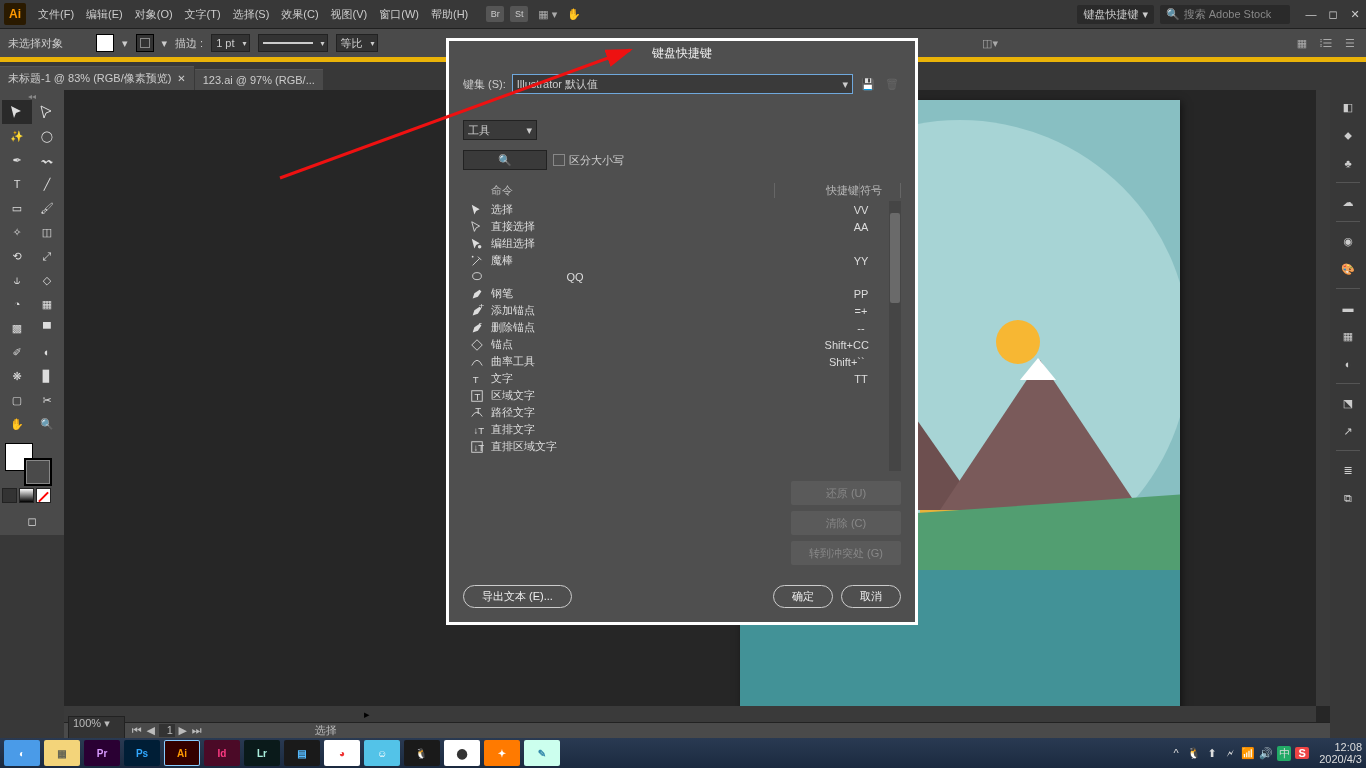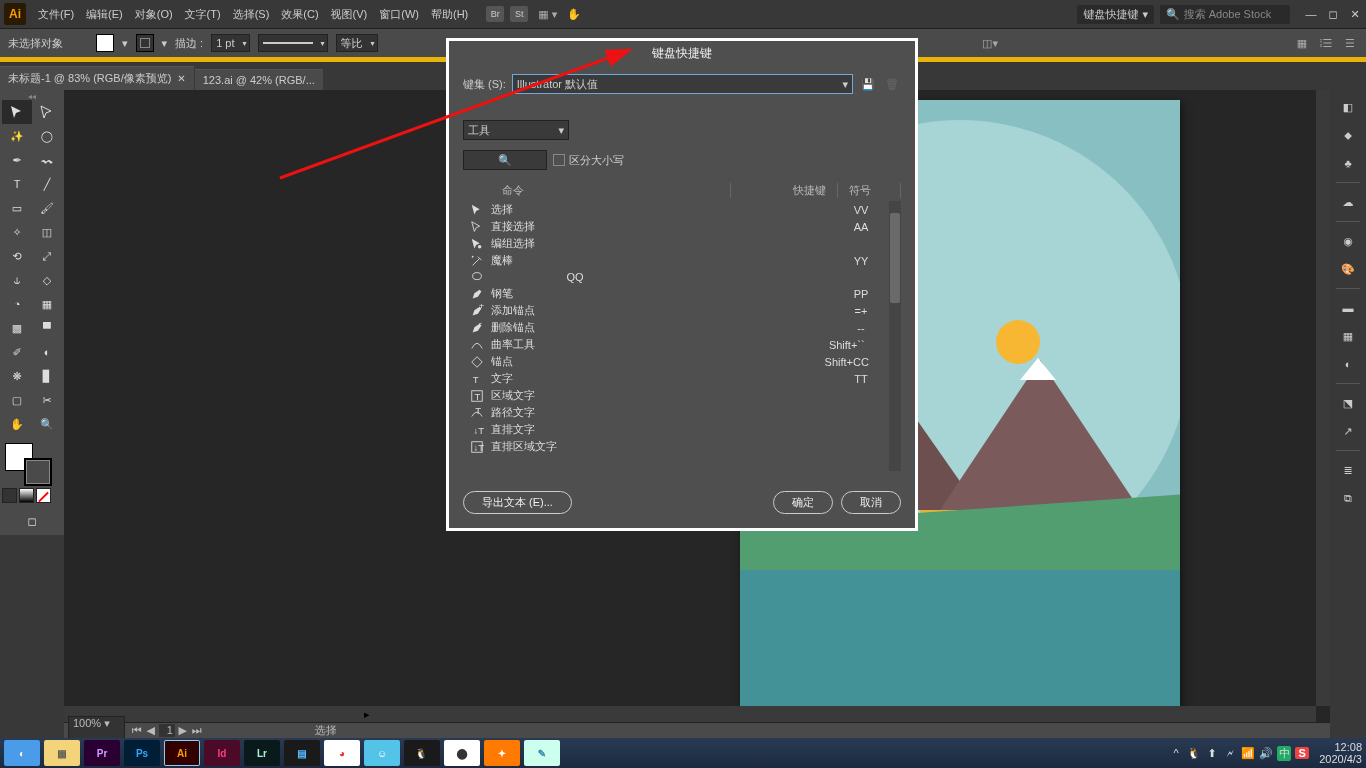--- a/index.html
+++ b/index.html
@@ -84,27 +84,27 @@
 .nav-arrows span { width: 12px; text-align: center; }
 
 
 .dialog-overlay { position: absolute; inset: 0; pointer-events: none; }
 .dialog { position: absolute; left: 446px; top: 38px; width: 472px; background: #4f4f4f; border: 3px solid #fff; color: #ccc; pointer-events: auto; }
 .dialog-title { text-align: center; padding: 4px; color: #eee; font-size: 12px; }
 .dialog-body { padding: 8px 14px 14px 14px; }
 .dlg-row { display: flex; align-items: center; gap: 6px; margin-bottom: 10px; }
 .dlg-label {}
 .dlg-sel { flex: 1; background: #3a3a3a; border: 1px solid #6fa8dc; padding: 2px 4px; height: 20px; display: flex; align-items: center; justify-content: space-between; }
-.dlg-sel.small { width: 106px; flex: none; border: 1px solid #222; }
+.dlg-sel.small { width: 74px; flex: none; border: 1px solid #222; }
 .dlg-iconbtn { width: 18px; height: 18px; display: flex; align-items: center; justify-content: center; color: #bbb; }
 .dlg-search { width: 84px; height: 20px; background: #3a3a3a; border: 1px solid #222; display: flex; align-items: center; justify-content: center; }
 .dlg-check { display: flex; align-items: center; gap: 4px; }
 .dlg-check-box { width: 12px; height: 12px; border: 1px solid #888; }
 .dlg-table { border: none; margin-top: 4px; }
-.dlg-thead { display: flex; padding: 3px 0; color: #bbb; gap: 11px; }
+.dlg-thead { display: flex; padding: 3px 0; color: #bbb; gap: 0; }
 .col-icon { width: 28px; }
 .col-cmd { flex: 1; }
 .col-short { width: 84px; text-align: right; }
 .col-sym { width: 40px; }
 .dlg-thead .sep { width: 1px; background: #666; }
 .dlg-list { height: 270px; overflow: hidden; position: relative; background: #4f4f4f; }
 .dlg-row-item { display: flex; align-items: center; padding: 1px 0; color: #ddd; font-size: 11px; }
 .dlg-row-item .col-icon { display: flex; align-items: center; justify-content: center; }
 .dlg-row-item .col-icon svg { width: 14px; height: 14px; fill: #ddd; }
 .dlg-scroll { position: absolute; right: 0; top: 0; bottom: 0; width: 12px; background: #454545; }
@@ -185,21 +185,21 @@
   <div class="ctrl-icon">⁞☰</div>
   <div class="ctrl-icon">☰</div>
 </div>
 
 <div class="tabstrip">
   <div class="doc-tab">
     <span>未标题-1 @ 83% (RGB/像素预览)</span>
     <span class="close-x">✕</span>
   </div>
   <div class="doc-tab">
-    <span>123.ai @ 42% (RGB/...</span>
+    <span>123.ai @ 97% (RGB/...</span>
   </div>
 </div>
 
 <div class="toolbox">
   <div class="toolbox-handle">◂◂</div>
   <div class="pair">
     <div class="tool selected">
         <svg viewBox="0 0 16 16">
           <path d="M2 2l3 12 2-5 5-2z"></path>
         </svg>
@@ -435,40 +435,40 @@
                   <text x="10" y="6" font-size="8" fill="#ddd">-</text>
                 </svg>
               </div>
               <div class="col-cmd">删除锚点</div>
               <div class="col-short">-</div>
               <div class="col-sym">-</div>
             </div>
             <div class="dlg-row-item">
               <div class="col-icon">
                 <svg viewBox="0 0 16 16">
+                  <path d="M2 8l6-6 6 6-6 6z" fill="none" stroke="#ddd"></path>
+                </svg>
+              </div>
+              <div class="col-cmd">锚点</div>
+              <div class="col-short">Shift+C</div>
+              <div class="col-sym">C</div>
+            </div>
+            <div class="dlg-row-item">
+              <div class="col-icon">
+                <svg viewBox="0 0 16 16">
                   <path d="M2 12q6-12 12 0" fill="none" stroke="#ddd"></path>
                 </svg>
               </div>
               <div class="col-cmd">曲率工具</div>
               <div class="col-short">Shift+`</div>
               <div class="col-sym">`</div>
             </div>
             <div class="dlg-row-item">
               <div class="col-icon">
                 <svg viewBox="0 0 16 16">
-                  <path d="M2 8l6-6 6 6-6 6z" fill="none" stroke="#ddd"></path>
-                </svg>
-              </div>
-              <div class="col-cmd">锚点</div>
-              <div class="col-short">Shift+C</div>
-              <div class="col-sym">C</div>
-            </div>
-            <div class="dlg-row-item">
-              <div class="col-icon">
-                <svg viewBox="0 0 16 16">
                   <text x="3" y="12" font-size="12" fill="#ddd">T</text>
                 </svg>
               </div>
               <div class="col-cmd">文字</div>
               <div class="col-short">T</div>
               <div class="col-sym">T</div>
             </div>
             <div class="dlg-row-item">
               <div class="col-icon">
                 <svg viewBox="0 0 16 16">
@@ -509,20 +509,25 @@
                 </svg>
               </div>
               <div class="col-cmd">直排区域文字</div>
               <div class="col-short"></div>
               <div class="col-sym"></div>
             </div>
             <div class="dlg-scroll">
               <div class="dlg-scroll-thumb"></div>
             </div>
           </div>
+      </div>
+      <div class="dlg-action-col">
+        <div class="dlg-ghost-btn">还原 (U)</div>
+        <div class="dlg-ghost-btn">清除 (C)</div>
+        <div class="dlg-ghost-btn">转到冲突处 (G)</div>
       </div>
       <div class="dlg-footer">
         <div class="dlg-pill">导出文本 (E)...</div>
         <div class="dlg-pill-group">
           <div class="dlg-pill">确定</div>
           <div class="dlg-pill">取消</div>
         </div>
       </div>
     </div>
   </div>

